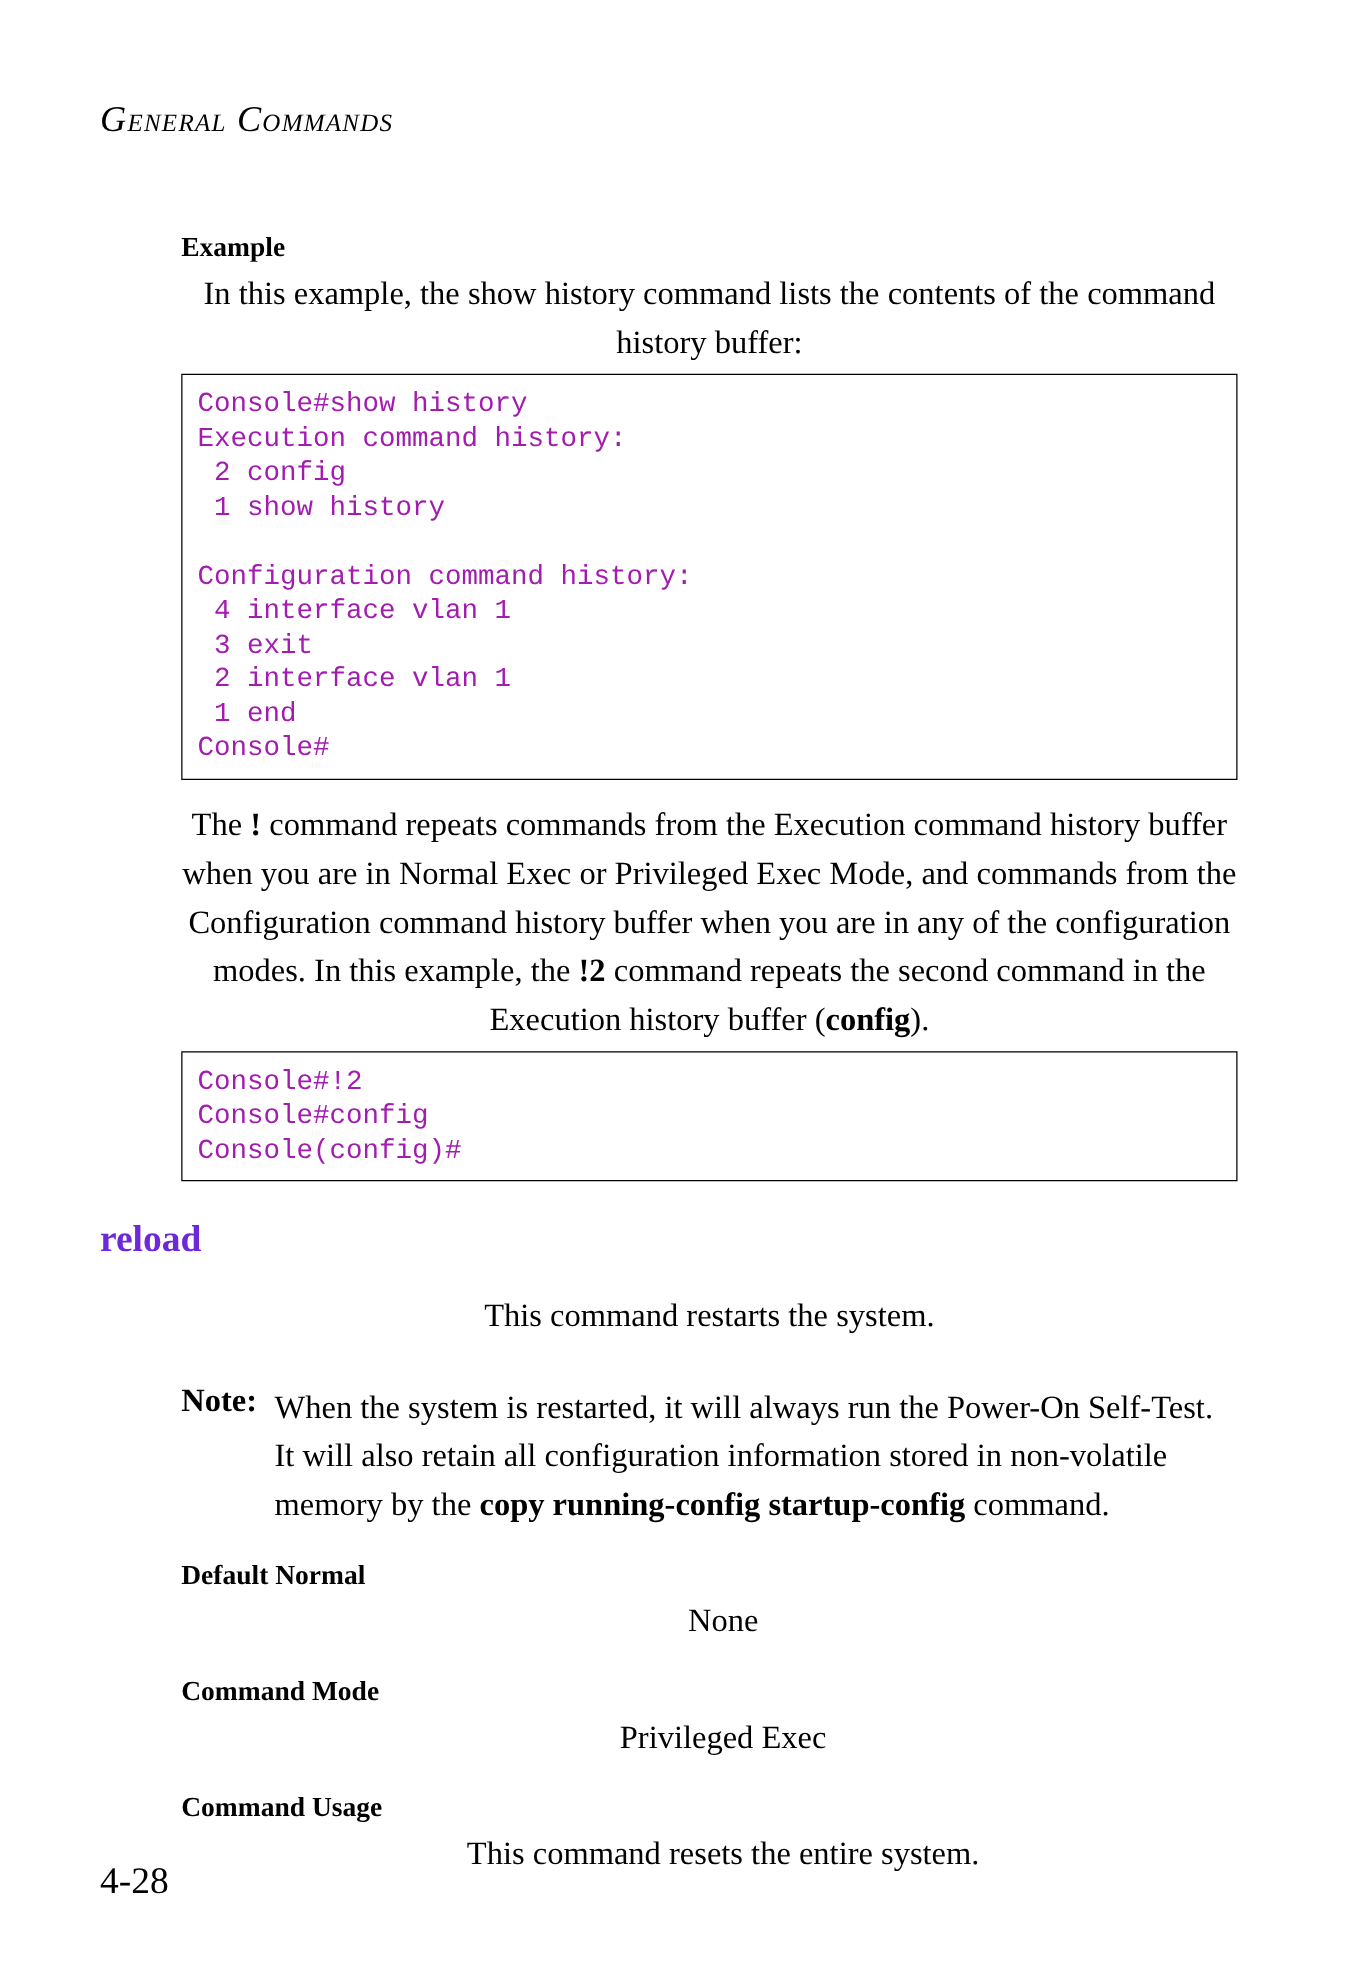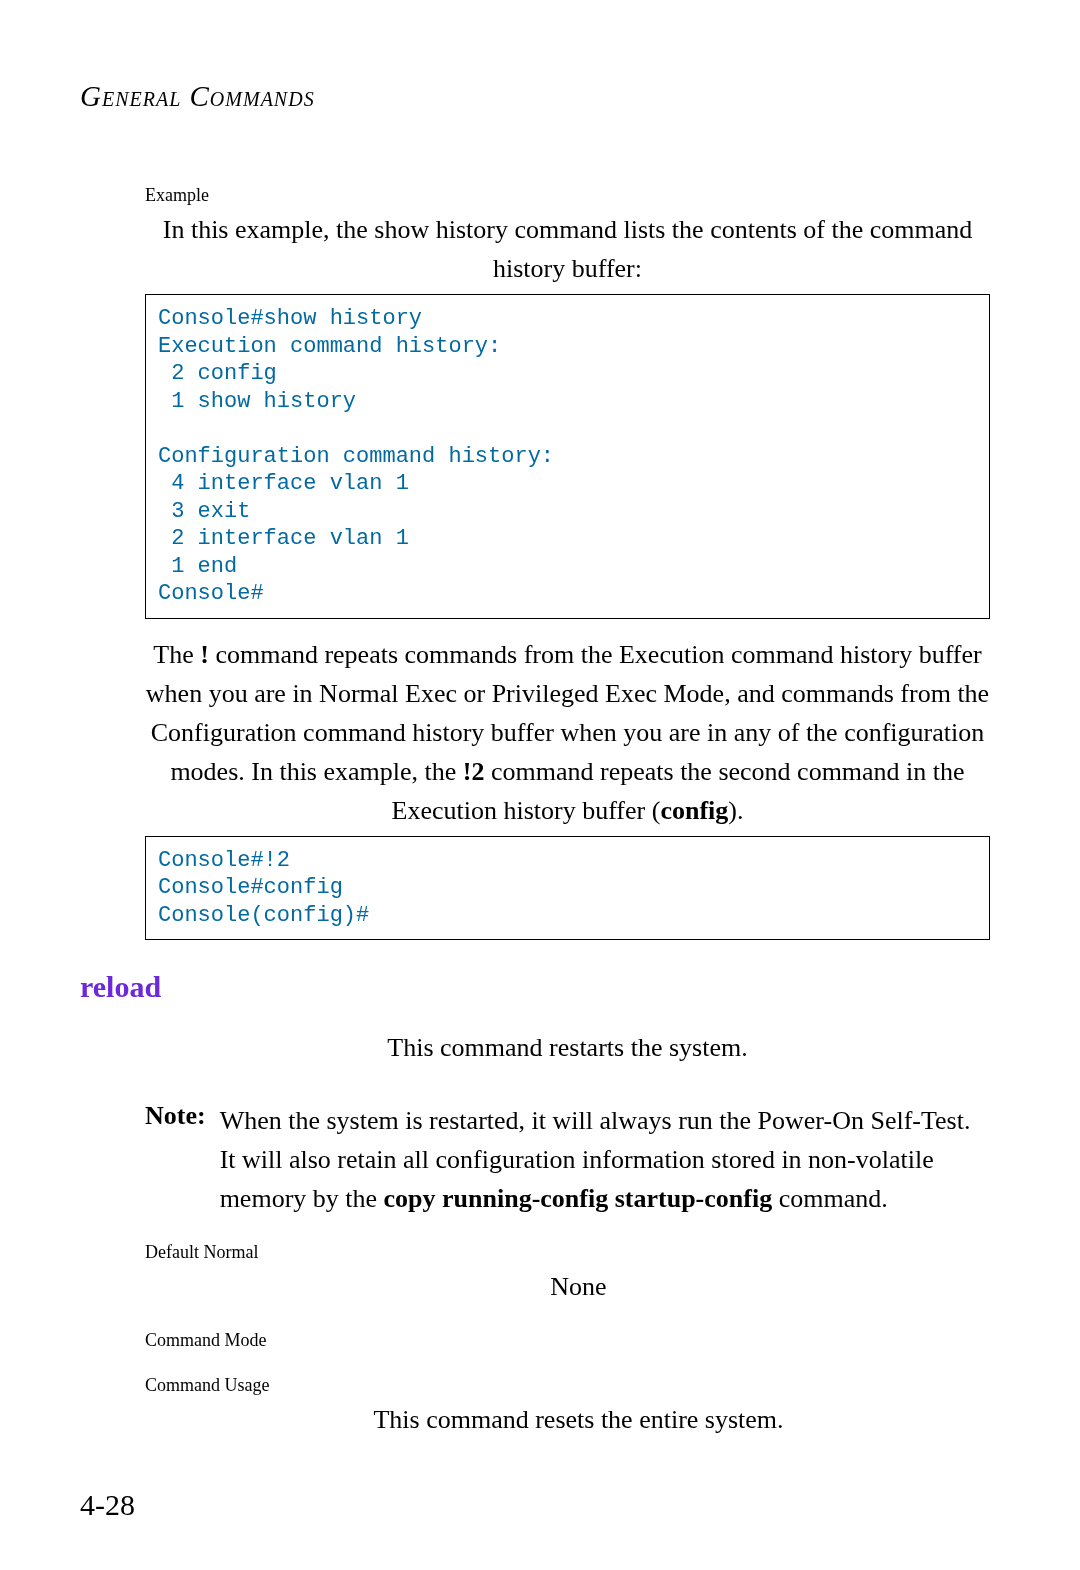--- a/index.html
+++ b/index.html
@@ -28,34 +28,34 @@
   .content {
     margin-left: 65px;
   }
   .body-text {
     font-size: 26px;
     line-height: 1.5;
     margin: 0 0 6px 0;
     text-align: center;
   }
   .bold-head {
-    font-weight: normal;
-    font-size: 18px;
+    font-weight: bold;
+    font-size: 22px;
     margin-top: 24px;
     margin-bottom: 4px;
   }
   .codebox {
     border: 1px solid #000;
     margin: 6px 0 16px 0;
     padding: 10px 12px 10px 12px;
     font-family: "Courier New", Courier, monospace;
     font-size: 22px;
     line-height: 1.25;
     white-space: pre;
-    color: #0369a1;
+    color: #a21caf;
     overflow: hidden;
   }
   .section-head {
     font-weight: bold;
     font-size: 30px;
     color: #6d28d9;
     margin: 30px 0 24px 0;
   }
   .indent {
     margin-left: 22px;
@@ -129,20 +129,21 @@
       <div class="note-label">Note:</div>
       <div class="note-body">
         <span>When the system is restarted, it will always run the Power-On Self-Test. It will also retain all configuration information stored in non-volatile memory by the </span><span class="cmd-bold">copy running-config startup-config</span><span> command.</span>
       </div>
     </div>
 
     <div class="bold-head">Default Normal</div>
     <p class="body-text indent">None</p>
 
     <div class="bold-head">Command Mode</div>
+    <p class="body-text indent">Privileged Exec</p>
 
     <div class="bold-head">Command Usage</div>
     <p class="body-text indent">This command resets the entire system.</p>
 
   </div>
 
   <div class="page-num">4-28</div>
 
 </div>
 

